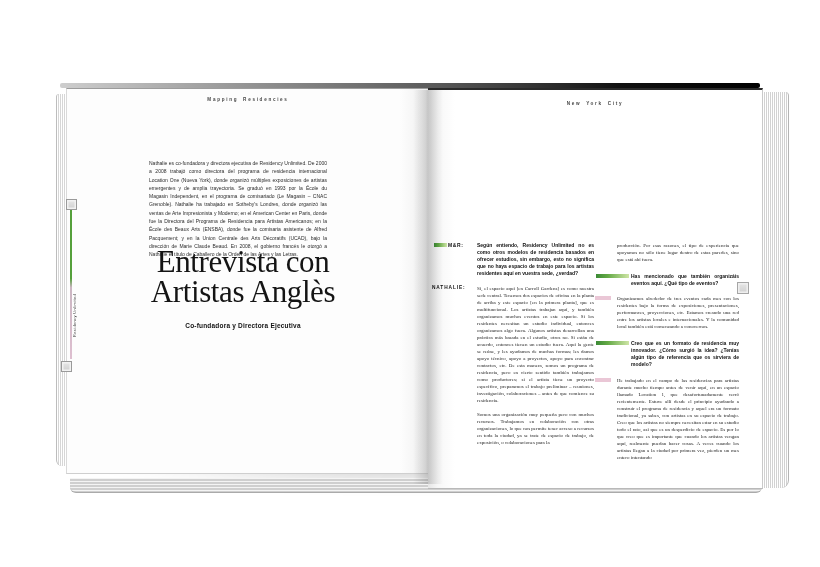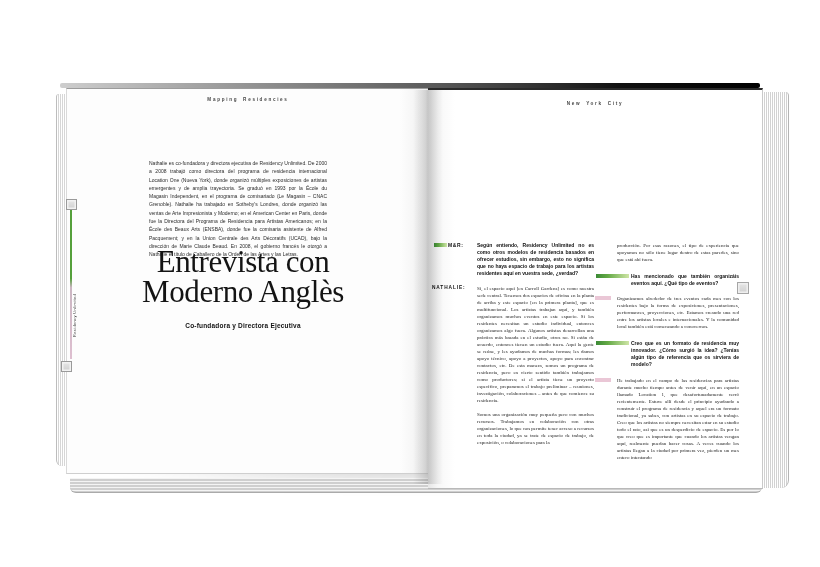--- a/index.html
+++ b/index.html
@@ -151,21 +151,21 @@
 
     <div class="timeline">
       <div class="marker-box top"></div>
       <div class="vline"></div>
       <div class="vlabel">Residency Unlimited</div>
       <div class="marker-box bottom"></div>
     </div>
 
     <p class="bio">Nathalie es co-fundadora y directora ejecutiva de Residency Unlimited. De 2000 a 2008 trabajó como directora del programa de residencia internacional Location One (Nueva York), donde organizó múltiples exposiciones de artistas emergentes y de amplia trayectoria. Se graduó en 1993 por la École du Magasin Independent, en el programa de comisariado (Le Magasin – CNAC Grenoble). Nathalie ha trabajado en Sotheby's Londres, donde organizó las ventas de Arte Impresionista y Moderno; en el American Center en Paris, donde fue la Directora del Programa de Residencia para Artistas Americanos; en la École des Beaux Arts (ENSBA), donde fue la comisaria asistente de Alfred Pacquement; y en la Union Centrale des Arts Décoratifs (UCAD), bajo la dirección de Marie Claude Beaud. En 2008, el gobierno francés le otorgó a Nathalie el título de Caballero de la Orden de las Artes y las Letras.</p>
 
-    <h1 class="title"><span>Entrevista con</span><br><span>Moderno Anglès</span></h1>
+    <h1 class="title"><span>Entrevista con</span><br><span>Artistas Anglès</span></h1>
 
     <div class="subtitle">Co-fundadora y Directora Ejecutiva</div>
   </div>
 
   <div class="page page-right">
 
     <div class="running-head">New York City</div>
 
     <div class="page-badge"></div>
 

